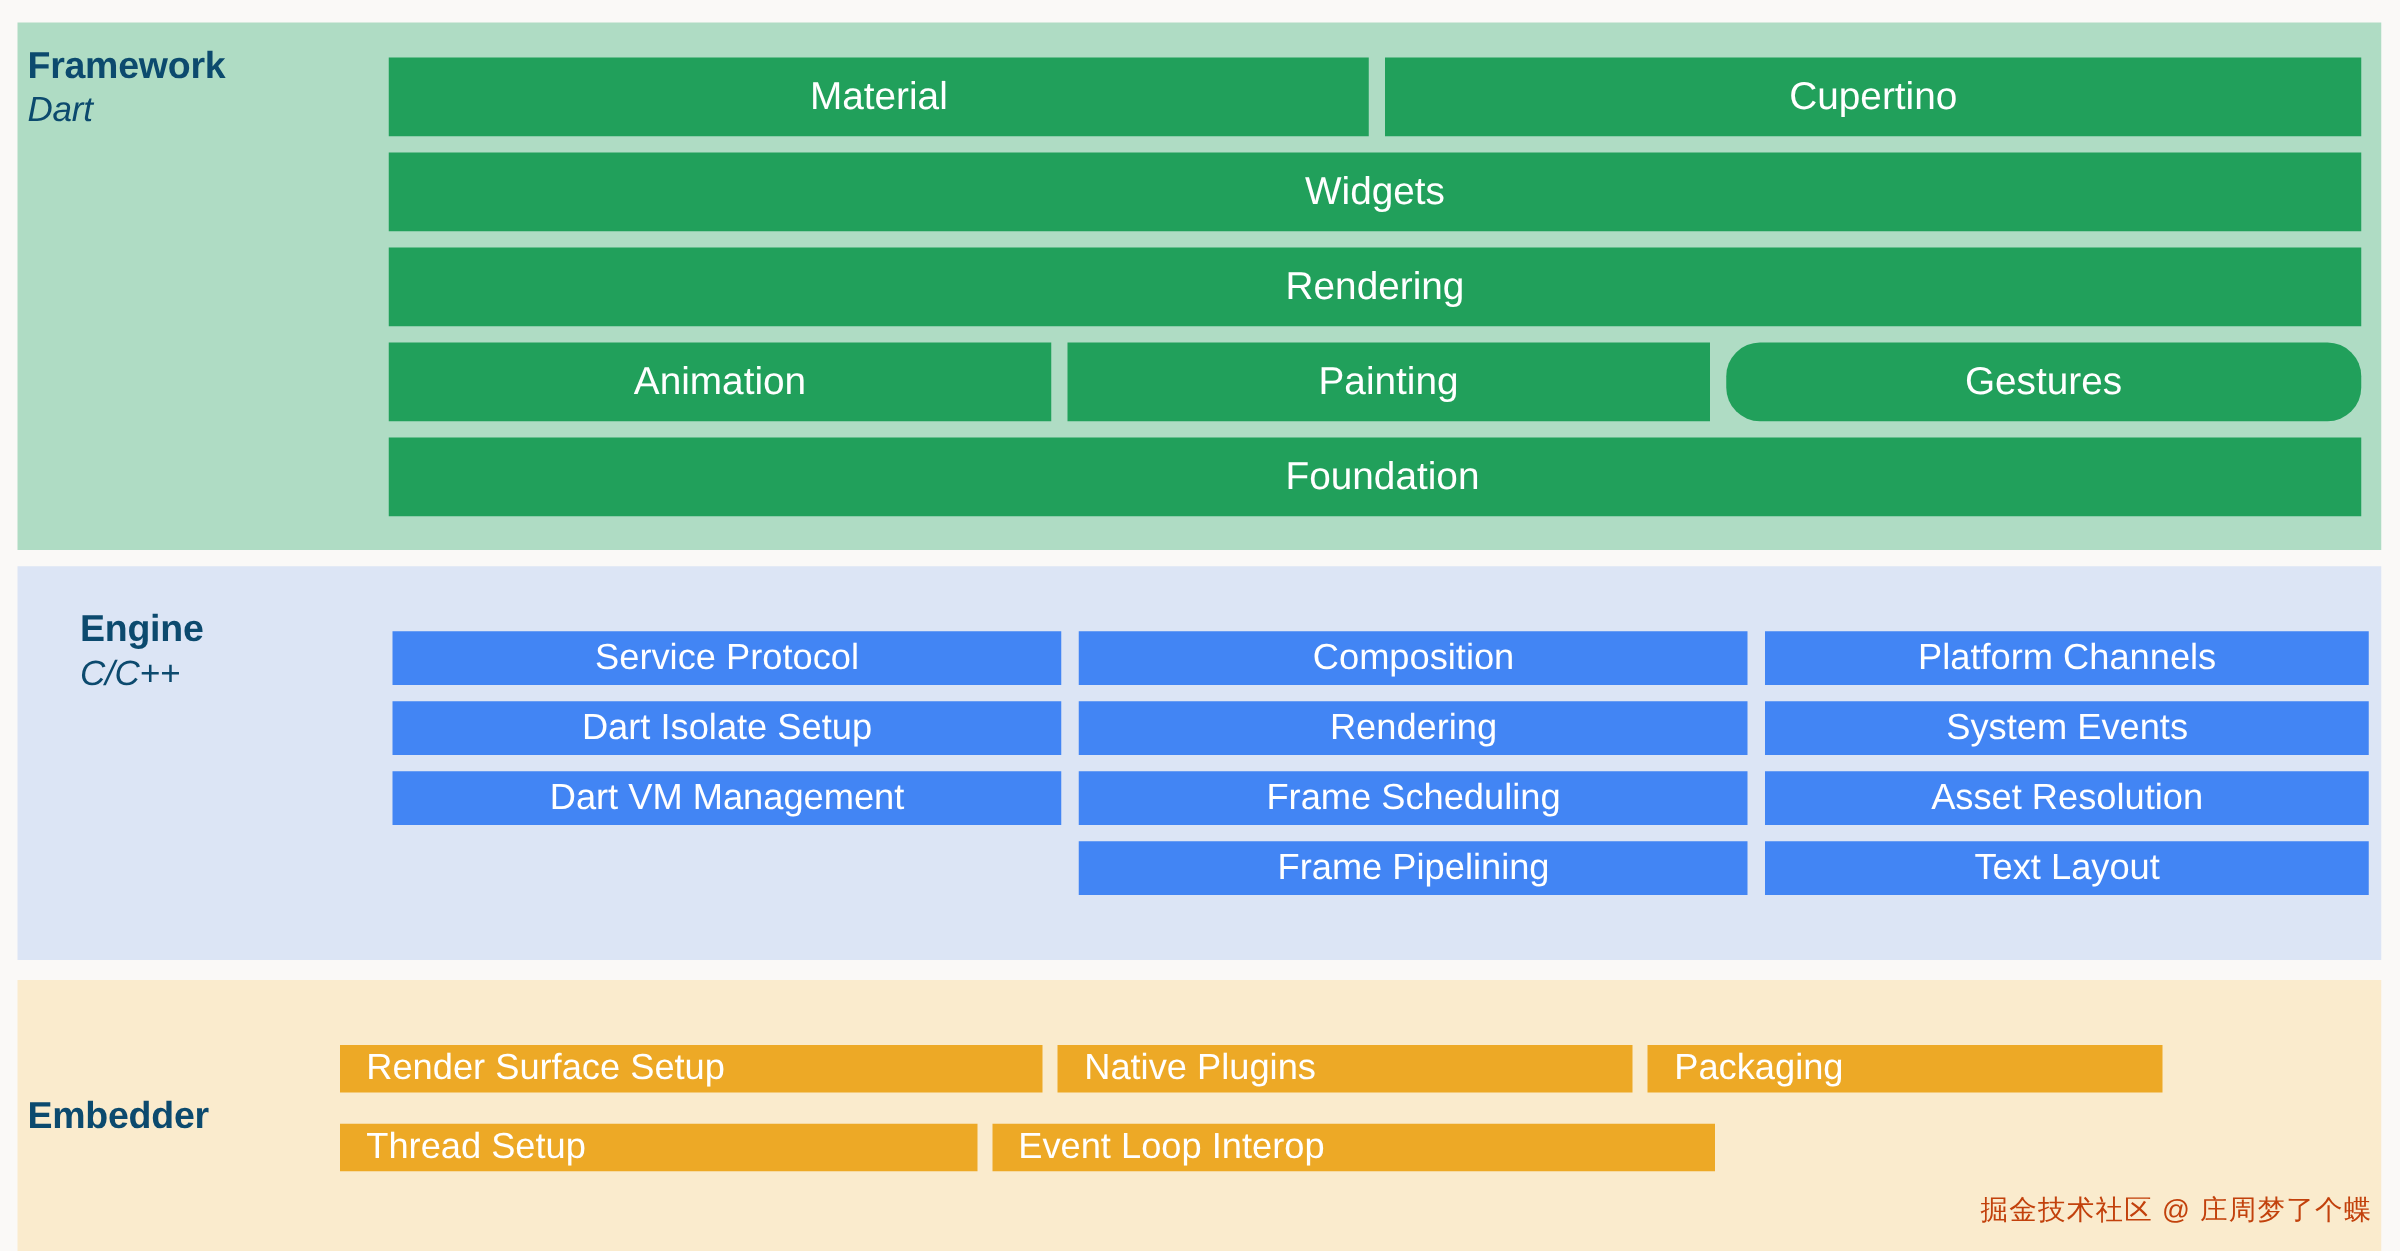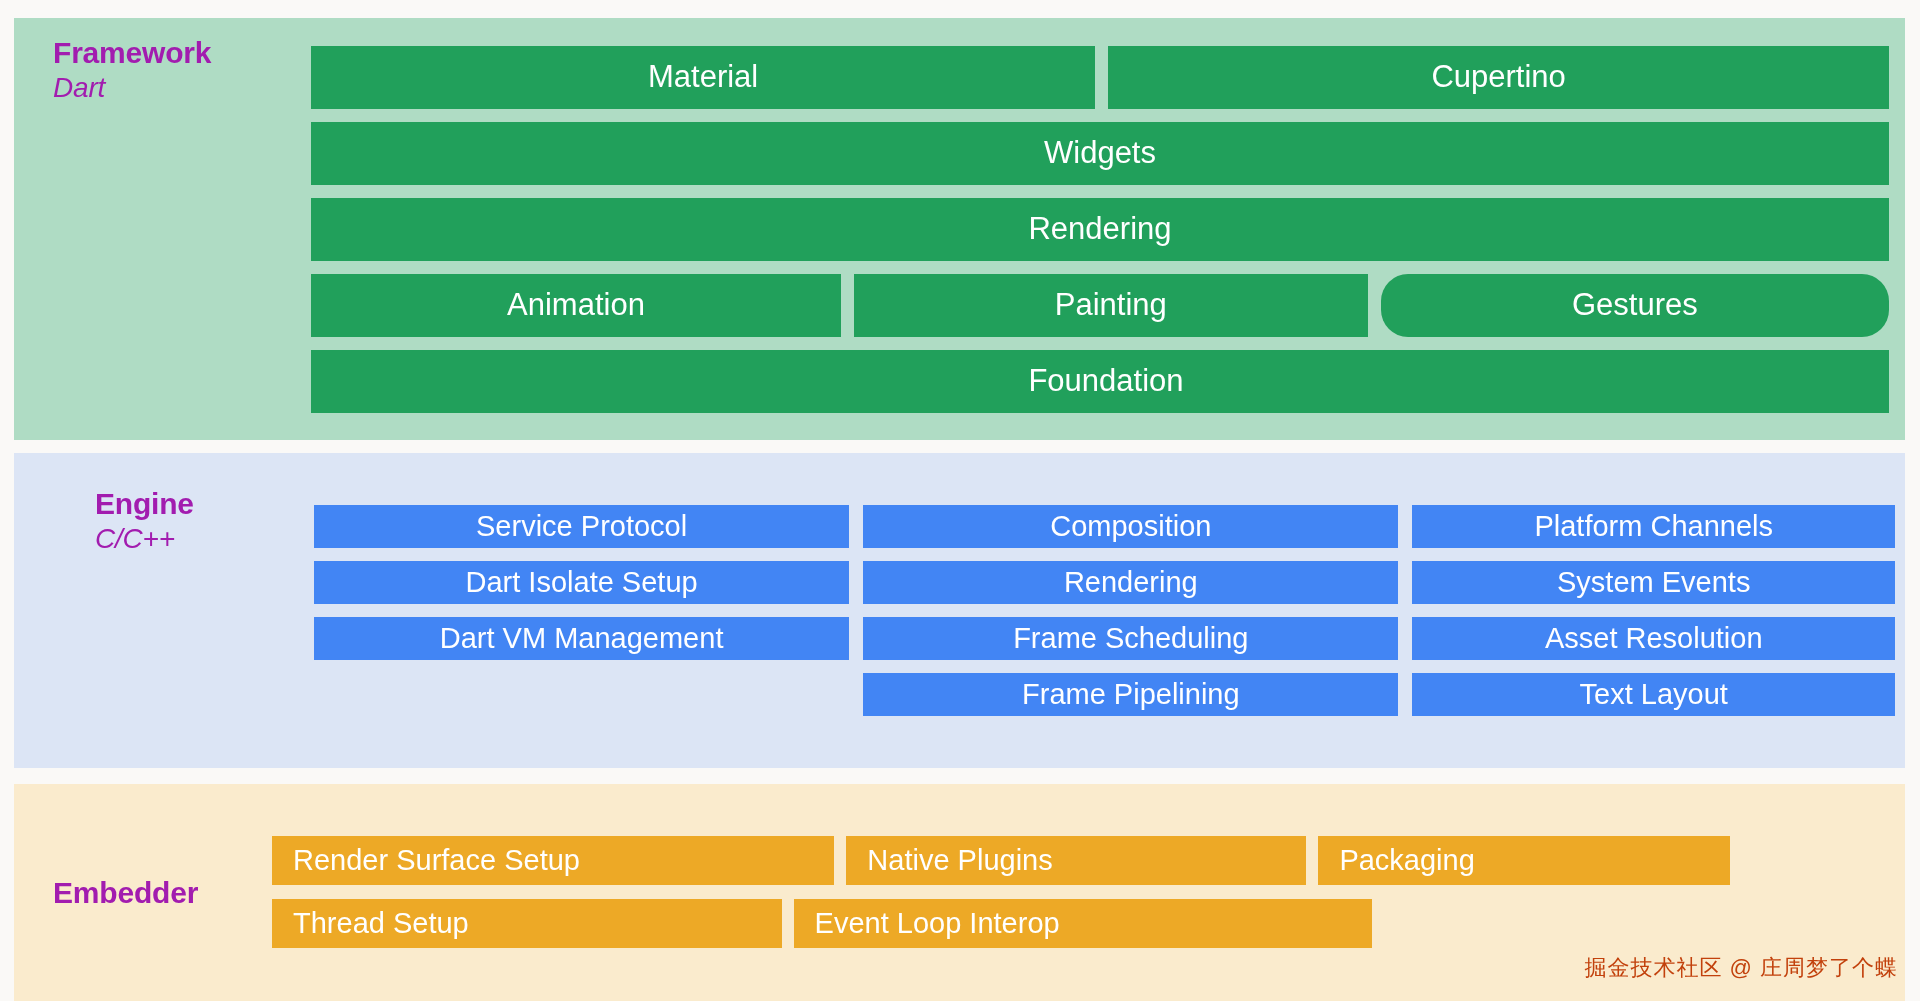--- a/index.html
+++ b/index.html
@@ -32,23 +32,23 @@
     width: 1891px;
     box-sizing: border-box;
     display: flex;
     flex-direction: row;
     align-items: center;
   }
 
   .layer-label {
     width: 258px;
     flex: 0 0 258px;
-    padding-left: 39px;
-    box-sizing: border-box;
-    color: #a21caf;
+    padding-left: 8px;
+    box-sizing: border-box;
+    color: #0c4a6e;
     user-select: none;
   }
   .layer-label .lbl-title {
     display: block;
     font-size: 30px;
     font-weight: bold;
     line-height: 1.24;
     letter-spacing: -0.2px;
   }
   .layer-label .lbl-sub {
@@ -141,21 +141,21 @@
   }
   #layer-embedder .layer-label { align-self: center; padding-top: 0; }
   #layer-embedder .layer-body {
     padding: 0 16px 0 0;
     gap: 12px;
   }
   #layer-embedder .row { gap: 12px; height: 51px; }
   #layer-embedder .box {
     background: #EDA926;
     font-size: 29px;
-    height: 49px;
+    height: 38px;
     justify-content: flex-start;
     text-align: left;
     padding-left: 21px;
   }
   #layer-embedder .spacer {
     flex: 1 1 auto;
     background: transparent;
   }
 
   

